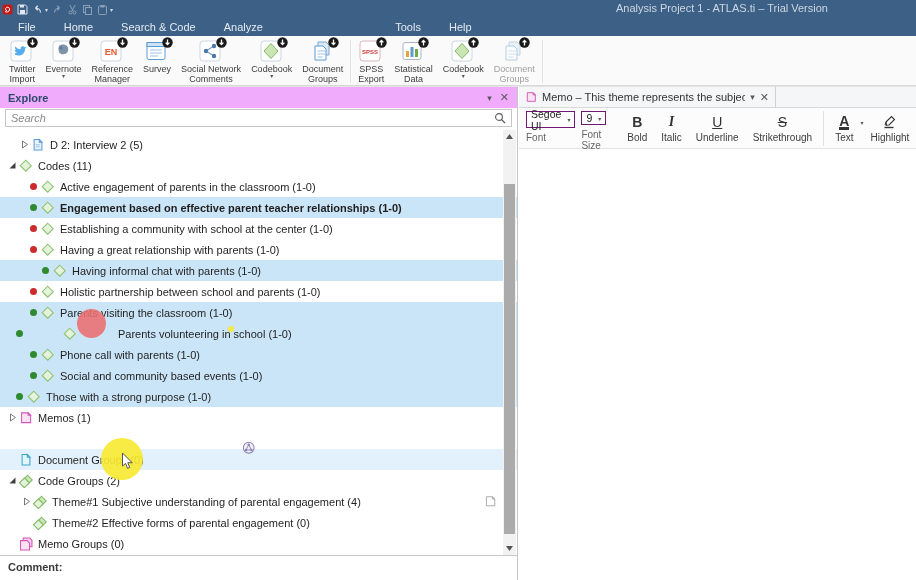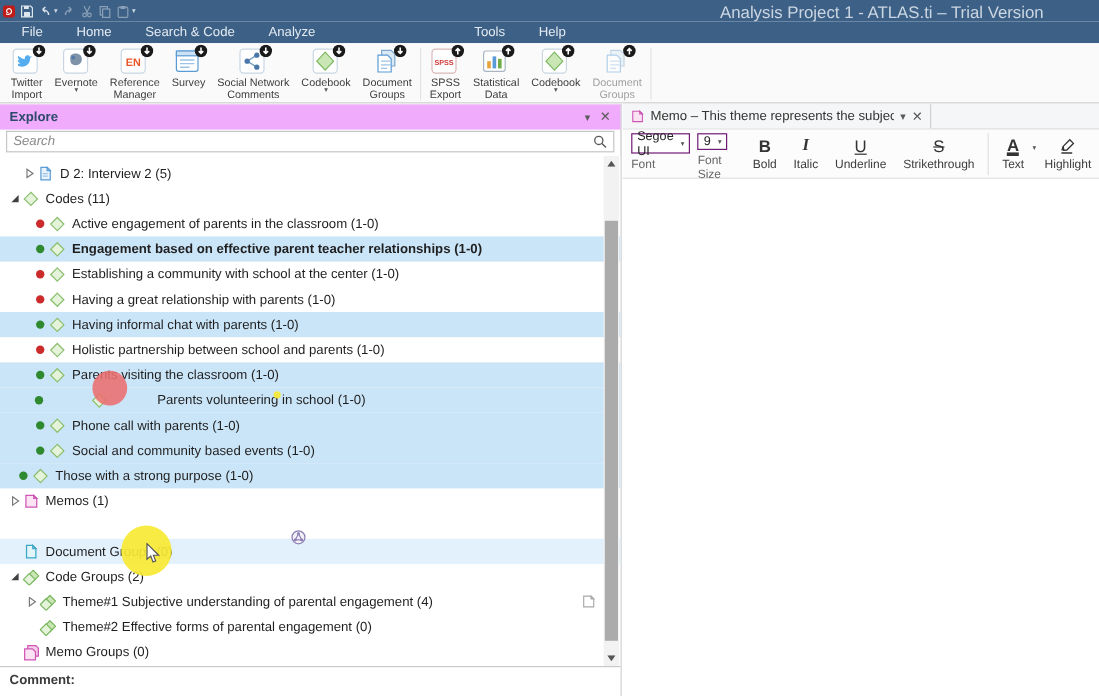--- a/index.html
+++ b/index.html
@@ -5,21 +5,21 @@
   * { margin:0; padding:0; box-sizing:border-box; }
   html,body { width:916px; height:580px; overflow:hidden; }
   body { font-family:"Liberation Sans", sans-serif; background:#fff; position:relative; }
 
   
   .titlebar { position:absolute; top:0; left:0; right:0; height:18px; background:#3d6186;
               display:flex; align-items:center; padding-left:2px; }
   .qat { display:flex; align-items:center; gap:4px; }
   .qat .qicon { display:flex; align-items:center; }
   .qat .qcaret { color:#cfd9e4; font-size:6px; margin-left:-2px; }
-  .win-title { position:absolute; left:600px; top:2px; font-size:14px; color:#ccd6e2; white-space:nowrap; }
+  .win-title { position:absolute; left:616px; top:2px; font-size:11px; color:#ccd6e2; white-space:nowrap; }
 
   
   .tabstrip { position:absolute; top:18px; left:0; right:0; height:18px; background:#3d6186;
               display:flex; padding-left:4px; }
   .tab { padding:0 14px; font-size:11px; line-height:18px; color:#e4eaf1; white-space:nowrap; cursor:default; }
   .tab.active { background:#fff; color:#2b2b2b;margin-top:31px; }
 
   
   .ribbon { position:absolute; top:36px; left:0; right:0; height:50px; background:#fafafa;
             border-bottom:1px solid #d9d9d9; display:flex; align-items:stretch; padding:2px 0 0 4px; }
@@ -355,48 +355,48 @@
       </div>
       <div class="trow" style="padding-left: 30px;">
         <span class="dot" style="background:#cc2b2b"></span>
         <span class="ticon">
           <svg width="14" height="14" viewBox="0 0 13.5 13.5">
             <path d="M6.5 1.2 11.8 6.5 6.5 11.8 1.2 6.5Z" fill="#e4f3da" stroke="#8cc070"></path>
           </svg>
         </span>
         <span class="tlabel">Having a great relationship with parents (1-0)</span>
       </div>
+      <div class="trow selected" style="padding-left: 42px;">
+        <span class="dot" style="background:#2f8a2f"></span>
+        <span class="ticon">
+          <svg width="14" height="14" viewBox="0 0 13.5 13.5">
+            <path d="M6.5 1.2 11.8 6.5 6.5 11.8 1.2 6.5Z" fill="#e4f3da" stroke="#8cc070"></path>
+          </svg>
+        </span>
+        <span class="tlabel">Having informal chat with parents (1-0)</span>
+      </div>
+      <div class="trow" style="padding-left: 30px;">
+        <span class="dot" style="background:#cc2b2b"></span>
+        <span class="ticon">
+          <svg width="14" height="14" viewBox="0 0 13.5 13.5">
+            <path d="M6.5 1.2 11.8 6.5 6.5 11.8 1.2 6.5Z" fill="#e4f3da" stroke="#8cc070"></path>
+          </svg>
+        </span>
+        <span class="tlabel">Holistic partnership between school and parents (1-0)</span>
+      </div>
       <div class="trow selected" style="padding-left: 30px;">
         <span class="dot" style="background:#2f8a2f"></span>
         <span class="ticon">
           <svg width="14" height="14" viewBox="0 0 13.5 13.5">
             <path d="M6.5 1.2 11.8 6.5 6.5 11.8 1.2 6.5Z" fill="#e4f3da" stroke="#8cc070"></path>
           </svg>
         </span>
-        <span class="tlabel">Having informal chat with parents (1-0)</span>
-      </div>
-      <div class="trow" style="padding-left: 30px;">
-        <span class="dot" style="background:#cc2b2b"></span>
-        <span class="ticon">
-          <svg width="14" height="14" viewBox="0 0 13.5 13.5">
-            <path d="M6.5 1.2 11.8 6.5 6.5 11.8 1.2 6.5Z" fill="#e4f3da" stroke="#8cc070"></path>
-          </svg>
-        </span>
-        <span class="tlabel">Holistic partnership between school and parents (1-0)</span>
-      </div>
-      <div class="trow selected" style="padding-left: 30px;">
-        <span class="dot" style="background:#2f8a2f"></span>
-        <span class="ticon">
-          <svg width="14" height="14" viewBox="0 0 13.5 13.5">
-            <path d="M6.5 1.2 11.8 6.5 6.5 11.8 1.2 6.5Z" fill="#e4f3da" stroke="#8cc070"></path>
-          </svg>
-        </span>
         <span class="tlabel">Parents visiting the classroom (1-0)</span>
       </div>
-      <div class="trow selected" style="padding-left: 29px; gap: 36px;">
+      <div class="trow selected" style="padding-left: 16px; gap: 36px;">
         <span class="dot" style="background:#2f8a2f"></span>
         <span class="ticon">
           <svg width="14" height="14" viewBox="0 0 13.5 13.5">
             <path d="M6.5 1.2 11.8 6.5 6.5 11.8 1.2 6.5Z" fill="#e4f3da" stroke="#8cc070"></path>
           </svg>
         </span>
         <span class="tlabel">Parents volunteering in school (1-0)</span>
       </div>
       <div class="trow selected" style="padding-left: 30px;">
         <span class="dot" style="background:#2f8a2f"></span>

